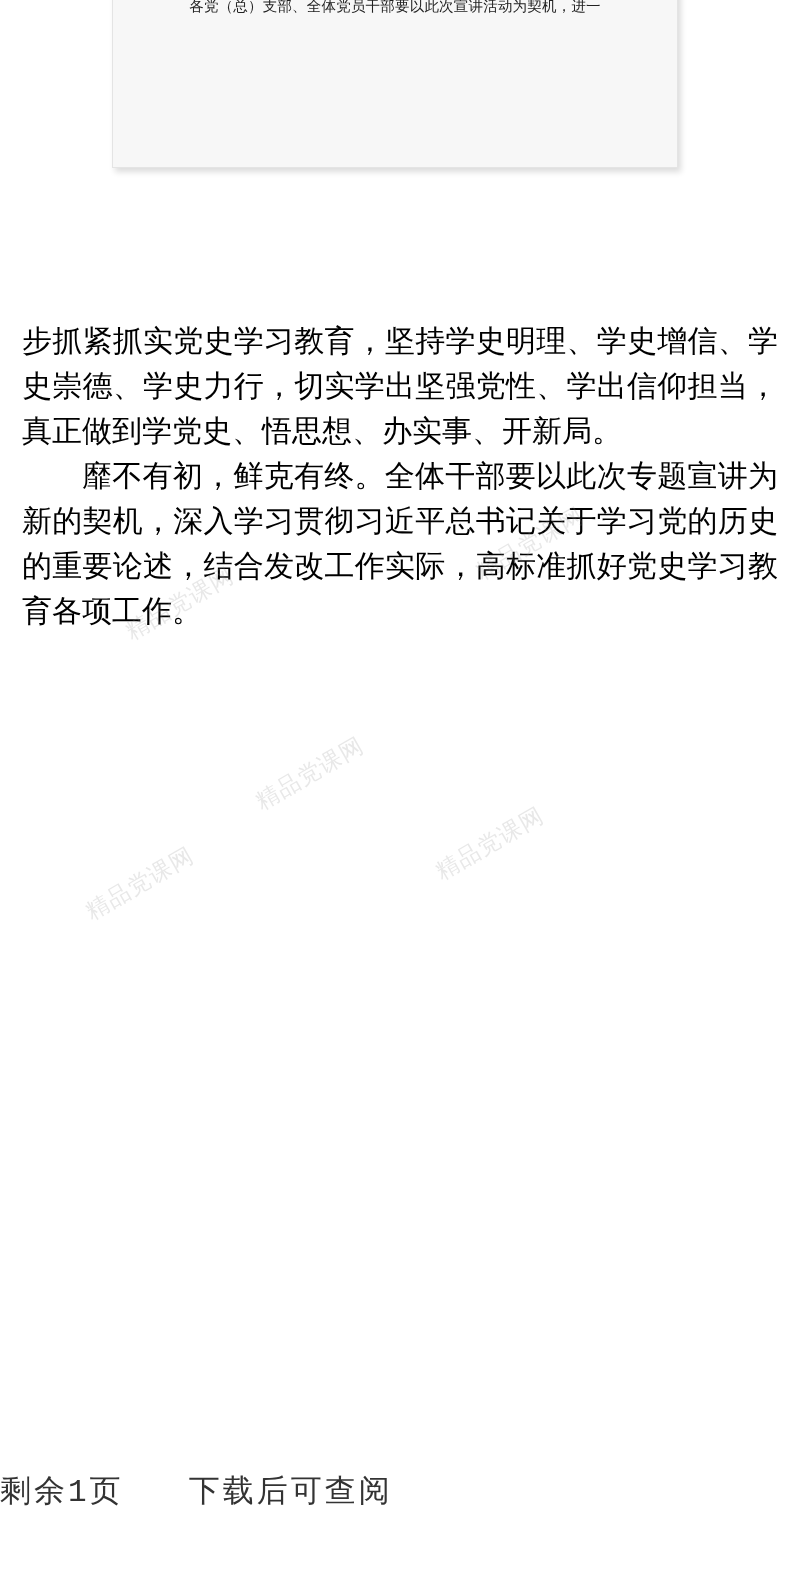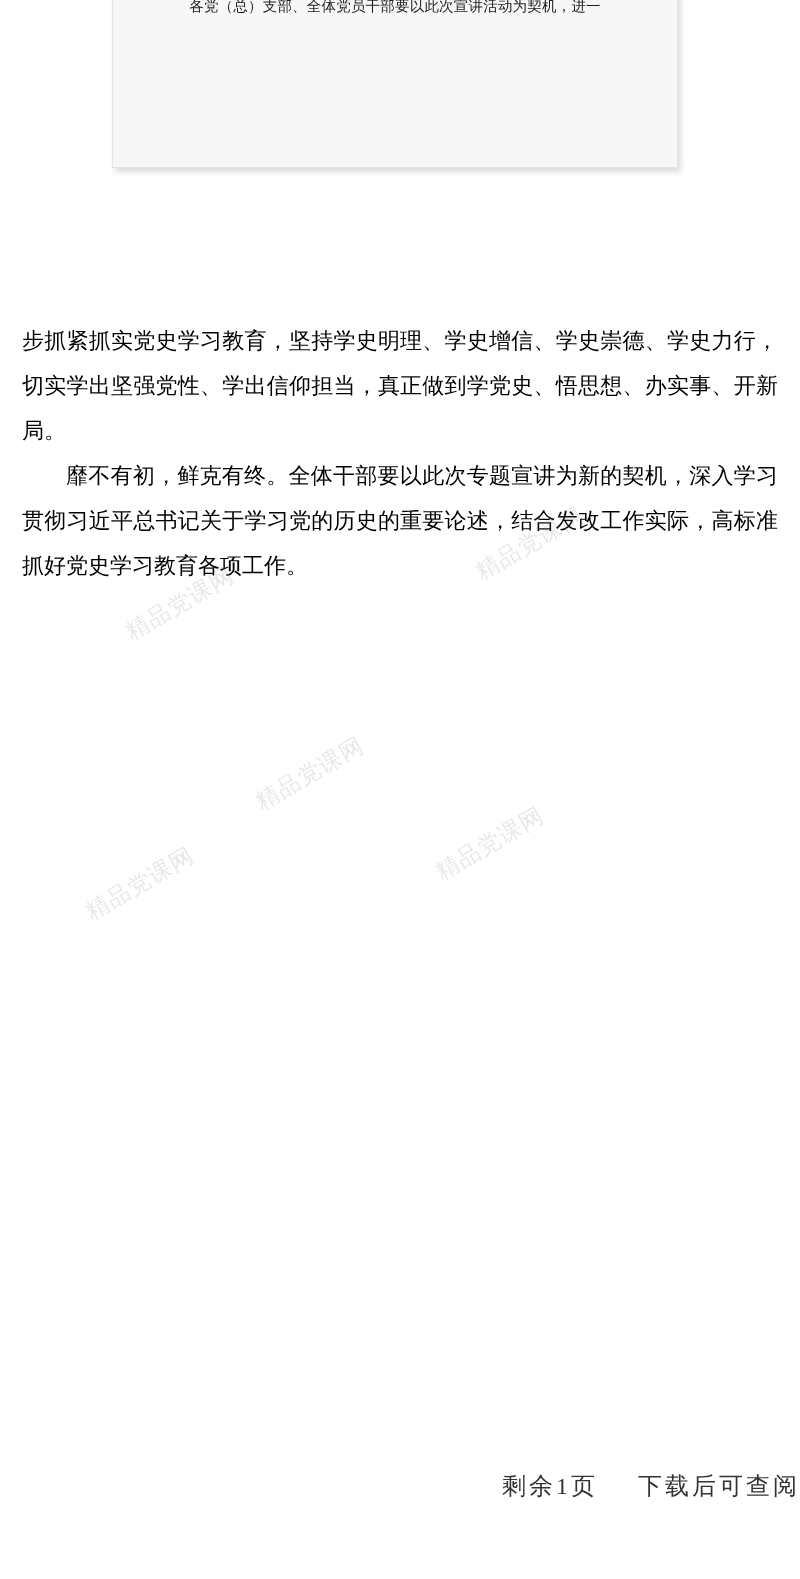--- a/index.html
+++ b/index.html
@@ -40,21 +40,21 @@
     white-space: nowrap;
     font-family: "Liberation Serif", "DejaVu Serif", serif;
   }
 
   
   .doc-body {
     position: absolute;
     left: 22px;
     top: 318px;
     width: 756px;
-    font-size: 22px;
+    font-size: 30px;
     line-height: 45px;
     color: #000000;
     text-align: justify;
     text-justify: inter-ideograph;
     letter-spacing: 0px;
   }
   .doc-body p {
     margin: 0;
     padding: 0;
   }
@@ -80,25 +80,25 @@
   .wm3 { left: 80px;  top: 900px; }
   .wm4 { left: 430px; top: 860px; }
   .wm5 { left: 250px; top: 790px; }
 
   
   .footer-notice {
     position: absolute;
     left: 0;
     right: 0;
     top: 1470px;
-    text-align: right;
-    font-size: 24px;
+    text-align: left;
+    font-size: 31px;
     color: #333333;
     letter-spacing: 3px;
-    font-family: Liberation Serif, serif;
+    font-family: Liberation Mono, monospace;
   }
   .footer-notice .gap { display: inline-block; width: 22px; }
 </style>
 </head>
 <body>
 
 <div class="preview-card">
   <div class="preview-line">各党（总）支部、全体党员干部要以此次宣讲活动为契机，进一</div>
 </div>
 

